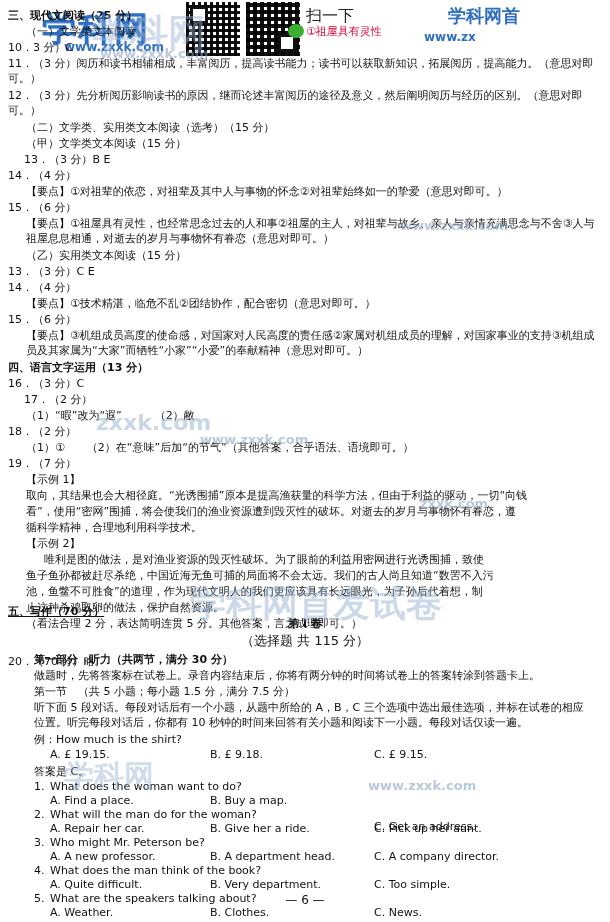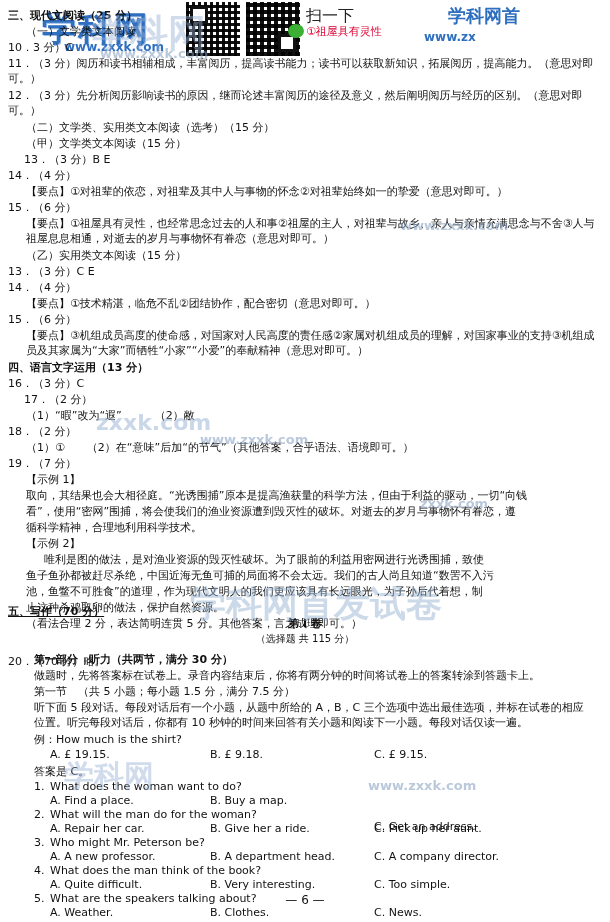--- a/index.html
+++ b/index.html
@@ -116,21 +116,21 @@
     <div class="ln" style="left:26px;top:584px;" data-name="sample-2-line3">池，鱼鳖不可胜食”的道理，作为现代文明人的我们更应该具有长远眼光，为子孙后代着想，制</div>
     <div class="ln" style="left:26px;top:600px;" data-name="sample-2-line4">止这种杀鸡取卵的做法，保护自然资源。</div>
     <div class="ln" style="left:26px;top:616px;" data-name="scoring-note">（看法合理 2 分，表达简明连贯 5 分。其他答案，言之成理即可。）</div>
 
     <div class="ln b" style="left:8px;top:604px;text-decoration:underline;" data-name="section-heading-5">五、写作（70 分）</div>
     <div class="ln" style="left:8px;top:654px;" data-name="answer-20">20．（70 分）略。</div>
   </div>
 
   <div data-name="english-exam-section">
     <div class="ln b" style="left:0;top:692px;width:610px;text-align:center;" data-name="paper-title">第 Ⅰ 卷</div>
-    <div class="ln" style="left:0;top:708px;width:610px;text-align:center;font-size:10px;" data-name="paper-subtitle">（选择题 共 115 分）</div>
+    <div class="ln" style="left:0;top:708px;width:610px;text-align:center;font-size:13px;" data-name="paper-subtitle">（选择题 共 115 分）</div>
 
     <div class="ln b" style="left:34px;top:726px;" data-name="part-1-heading">第一部分　听力（共两节，满分 30 分）</div>
     <div class="ln" style="left:34px;top:742px;" data-name="part-1-note">做题时，先将答案标在试卷上。录音内容结束后，你将有两分钟的时间将试卷上的答案转涂到答题卡上。</div>
     <div class="ln" style="left:34px;top:758px;text-align:right;" data-name="section-1-heading">第一节　（共 5 小题；每小题 1.5 分，满分 7.5 分）</div>
     <div class="ln" style="left:34px;top:774px;width:560px;white-space:normal;" data-name="section-1-note">听下面 5 段对话。每段对话后有一个小题，从题中所给的 A，B，C 三个选项中选出最佳选项，并标在试卷的相应位置。听完每段对话后，你都有 10 秒钟的时间来回答有关小题和阅读下一小题。每段对话仅读一遍。</div>
 
     <div class="ln" style="left:34px;top:806px;" data-name="example-question">例：How much is the shirt?</div>
     <div class="ln" style="left:50px;top:822px;" data-name="example-option-a">A. £ 19.15.</div>
     <div class="ln" style="left:210px;top:822px;" data-name="example-option-b">B. £ 9.18.</div>
     <div class="ln" style="left:374px;top:822px;" data-name="example-option-c">C. £ 9.15.</div>
@@ -182,21 +182,21 @@
     [data-name="english-exam-section"] > .ln:nth-child(23){top:836px !important;}
     [data-name="english-exam-section"] > .ln:nth-child(24),
     [data-name="english-exam-section"] > .ln:nth-child(25),
     [data-name="english-exam-section"] > .ln:nth-child(26){top:850px !important;}
   </style>
 
   <div data-name="english-exam-extra">
     <div class="ln" style="left:34px;top:864px;" data-name="question-4-num">4.</div>
     <div class="ln" style="left:50px;top:864px;" data-name="question-4-text">What does the man think of the book?</div>
     <div class="ln" style="left:50px;top:878px;" data-name="question-4-option-a">A. Quite difficult.</div>
-    <div class="ln" style="left:210px;top:878px;" data-name="question-4-option-b">B. Very interesting.</div>
+    <div class="ln" style="left:210px;top:878px;" data-name="question-4-option-b">B. Very department.</div>
     <div class="ln" style="left:374px;top:878px;" data-name="question-4-option-c">C. Too simple.</div>
 
     <div class="ln" style="left:34px;top:892px;" data-name="question-5-num">5.</div>
     <div class="ln" style="left:50px;top:892px;" data-name="question-5-text">What are the speakers talking about?</div>
     <div class="ln" style="left:50px;top:906px;" data-name="question-5-option-a">A. Weather.</div>
     <div class="ln" style="left:210px;top:906px;" data-name="question-5-option-b">B. Clothes.</div>
     <div class="ln" style="left:374px;top:906px;" data-name="question-5-option-c">C. News.</div>
   </div>
 
   <div class="wm wm-big" style="left:92px;top:8px;" data-name="watermark-logo-1">学科网</div>

